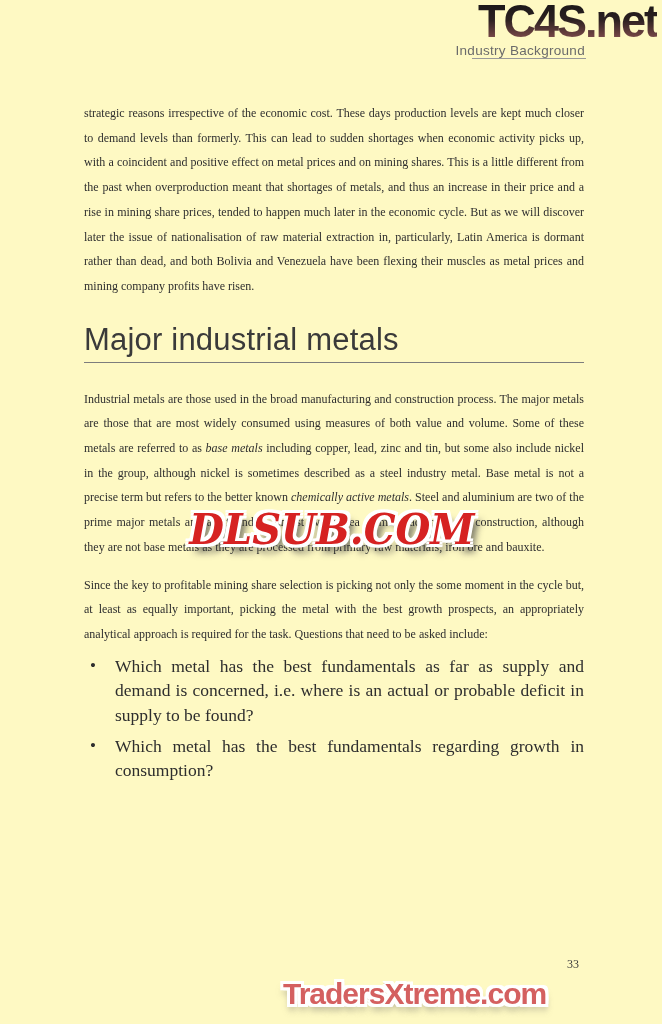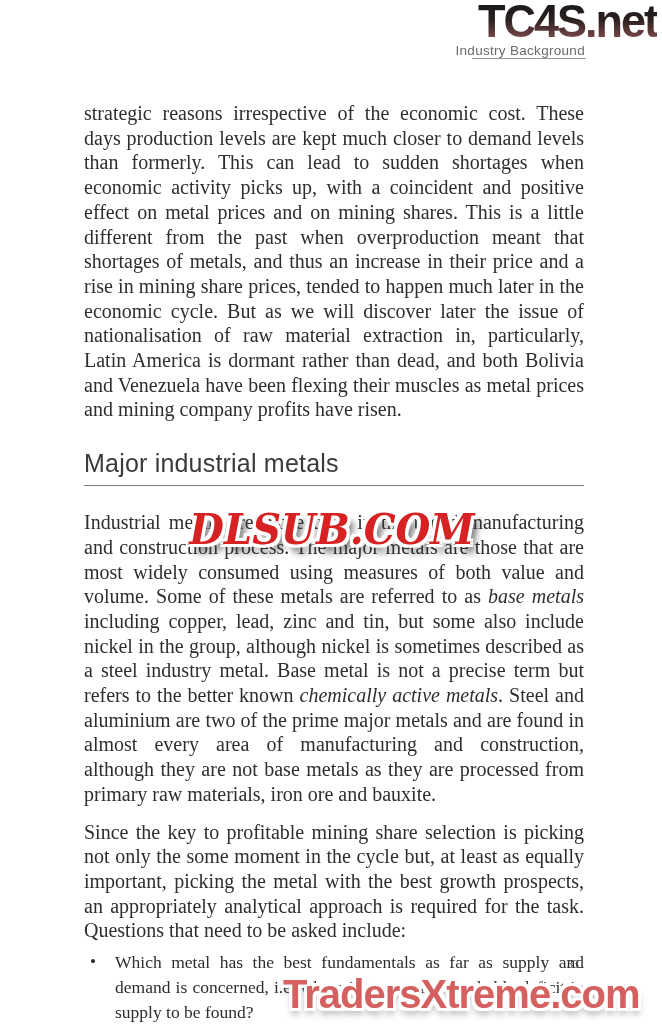--- a/index.html
+++ b/index.html
@@ -1,19 +1,19 @@
 <!DOCTYPE html>
 <html><head>
 <meta charset="utf-8">
 <style>
   html,body{margin:0;padding:0;background:#e8e8e8;}
   .page{
     position:relative;
     width:662px;height:1024px;
-    background:#ffffff;
+    background:#fef9c3;
     margin:0 auto;
     overflow:hidden;
     font-family:"Liberation Serif", serif;
   }
 
   
   .logo-top{
     position:absolute;top:-2px;right:5px;
     font-family:"Liberation Sans", sans-serif;
     font-weight:900;font-size:45px;line-height:48px;
@@ -40,28 +40,28 @@
     background:#9a9a9a;
   }
 
   
   .content{
     position:absolute;left:84px;top:101px;width:500px;
     color:#2e2e2e;
   }
   .content p{
     margin:0;
-    font-size:20px;line-height:24.7px;
+    font-size:12px;line-height:24.7px;
     text-align:justify;
   }
   .content p + p{margin-top:13px;}
   .section-head{
     margin:26px 0 0 0;
     font-family:"Liberation Sans", sans-serif;
-    font-weight:400;font-size:25px;line-height:30px;
+    font-weight:400;font-size:31px;line-height:30px;
     color:#3a3a3a;letter-spacing:.2px;
   }
   .section-rule{
     height:1px;background:#7d7d7d;margin:7px 0 0 0;border:0;
   }
   .after-rule{margin-top:24px !important;}
   em{font-style:italic;}
 
   ul.qlist{
     margin:7px 0 0 0;padding:0;list-style:none;
@@ -98,21 +98,21 @@
   }
 
   
   .page-number{
     position:absolute;left:567px;top:957px;
     font-size:12px;color:#3a3a3a;
   }
   .logo-bottom{
     position:absolute;left:283px;top:971px;
     font-family:"Liberation Sans", sans-serif;
-    font-weight:700;font-size:40px;line-height:46px;
+    font-weight:700;font-size:30px;line-height:46px;
     letter-spacing:-1px;
     color:#d46060;
     -webkit-text-stroke:1.8px #6d1b1b;
     paint-order:stroke fill;
     text-shadow:
       -3px -3px 0 #fff, 3px -3px 0 #fff, -3px 3px 0 #fff, 3px 3px 0 #fff,
       -3px 0 0 #fff, 3px 0 0 #fff, 0 -3px 0 #fff, 0 3px 0 #fff,
       0 6px 7px rgba(90,90,90,.6);
   }
 </style>

